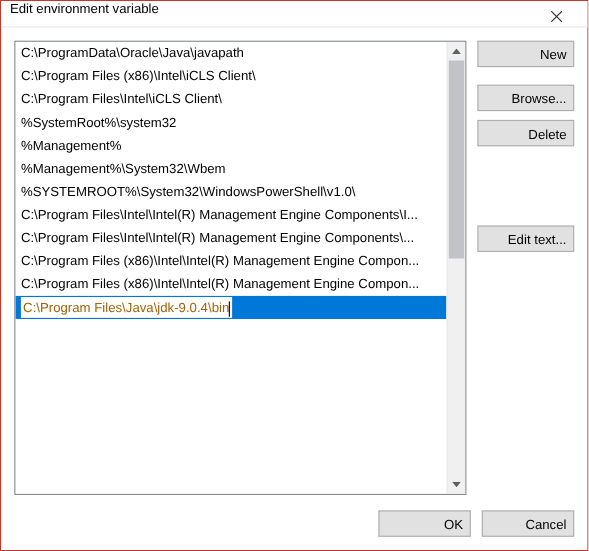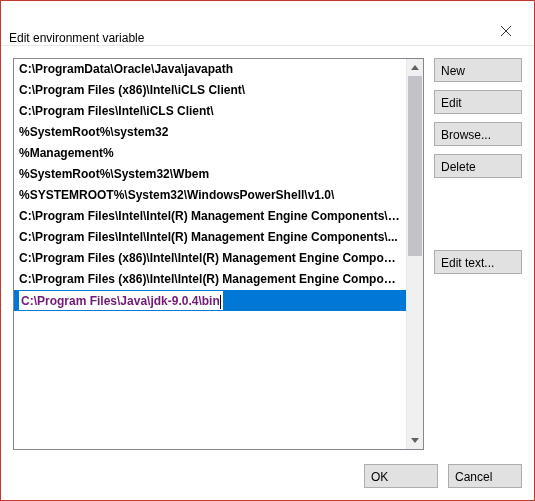--- a/index.html
+++ b/index.html
@@ -11,23 +11,23 @@
   }
   .dialog {
     width: 535px;
     height: 501px;
     border: 1px solid #c0392b;
     display: flex;
     flex-direction: column;
     background: #fff;
   }
   .titlebar {
-    height: 45px;
-    display: flex;
-    align-items: flex-end;
+    height: 24px;
+    display: flex;
+    align-items: flex-start;
     padding: 0 8px;
     background: #fff;
     border-bottom: 1px solid #e8e8e8;
   }
   .titlebar-text {
     flex: 1;
     font-size: 12px;
     color: #000;
   }
   .close-btn {
@@ -67,31 +67,30 @@
   }
   .list-item {
     height: 21px;
     line-height: 21px;
     padding: 0 5px;
     white-space: nowrap;
     overflow: hidden;
     text-overflow: ellipsis;
     color: #000;
     cursor: default;
-    font-weight: bold;
   }
   .list-item.selected {
     background: #0078d7;
     color: #fff;
     position: relative;
   }
   .edit-field {
     display: inline-block;
     background: #fff;
-    color: #701a75;
+    color: #a16207;
     padding: 0 2px;
     height: 19px;
     line-height: 19px;
     margin-top: 1px;
     border: none;
     outline: none;
     font: inherit;
   }
   .caret {
     display: inline-block;
@@ -134,31 +133,31 @@
     flex-direction: column;
   }
   .gap-sm { height: 8px; }
   .gap-lg { height: 32px; }
   .btn {
     height: 24px;
     border: 1px solid #adadad;
     background: #e1e1e1;
     font: inherit;
     cursor: default;
-    text-align: left;
+    text-align: right;
     line-height: 22px;
     color: #000;
   }
   .bottom-row {
     display: flex;
     justify-content: flex-end;
     gap: 10px;
     padding-top: 14px;
   }
-  .bottom-row .btn { width: 74px; }
+  .bottom-row .btn { width: 84px; }
 </style>
 </head>
 <body>
 
 <div class="dialog">
 
   <div class="titlebar">
     <span class="titlebar-text">Edit environment variable</span>
     <div class="close-btn">
       <svg viewBox="0 0 10 10">
@@ -171,21 +170,21 @@
   <div class="body">
     <div class="main-row">
 
       <div class="list-wrap">
         <div class="list" id="list">
             <div class="list-item">C:\ProgramData\Oracle\Java\javapath</div>
             <div class="list-item">C:\Program Files (x86)\Intel\iCLS Client\</div>
             <div class="list-item">C:\Program Files\Intel\iCLS Client\</div>
             <div class="list-item">%SystemRoot%\system32</div>
             <div class="list-item">%Management%</div>
-            <div class="list-item">%SystemRoot%\System32\Wbem</div>
+            <div class="list-item">%Management%\System32\Wbem</div>
             <div class="list-item">%SYSTEMROOT%\System32\WindowsPowerShell\v1.0\</div>
             <div class="list-item">C:\Program Files\Intel\Intel(R) Management Engine Components\I...</div>
             <div class="list-item">C:\Program Files\Intel\Intel(R) Management Engine Components\...</div>
             <div class="list-item">C:\Program Files (x86)\Intel\Intel(R) Management Engine Compon...</div>
             <div class="list-item">C:\Program Files (x86)\Intel\Intel(R) Management Engine Compon...</div>
             <div class="list-item selected"><span class="edit-field">C:\Program Files\Java\jdk-9.0.4\bin<span class="caret"></span></span></div>
           </div>
         <div class="scrollbar">
           <div class="sb-btn">
             <svg width="8" height="5" viewBox="0 0 8 5">
@@ -199,21 +198,20 @@
             <svg width="8" height="5" viewBox="0 0 8 5">
                 <path d="M0 0 L4 5 L8 0 Z" fill="#606060"></path>
               </svg>
           </div>
         </div>
       </div>
 
       <div class="btn-col">
         <button class="btn">New</button>
         <div class="gap-sm"></div>
-        <button class="btn">Edit</button>
         <div class="gap-sm"></div>
         <button class="btn">Browse...</button>
         <div class="gap-sm"></div>
         <button class="btn">Delete</button>
         <div class="gap-lg"></div>
         <div class="gap-sm"></div>
         <div class="gap-lg"></div>
         <button class="btn">Edit text...</button>
       </div>
 

